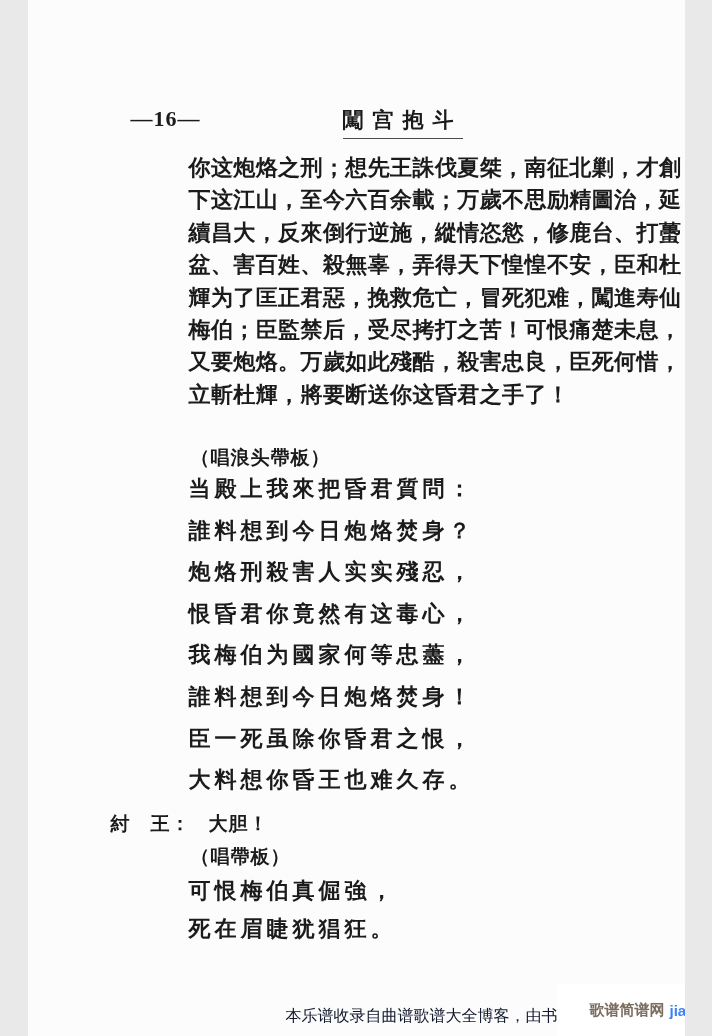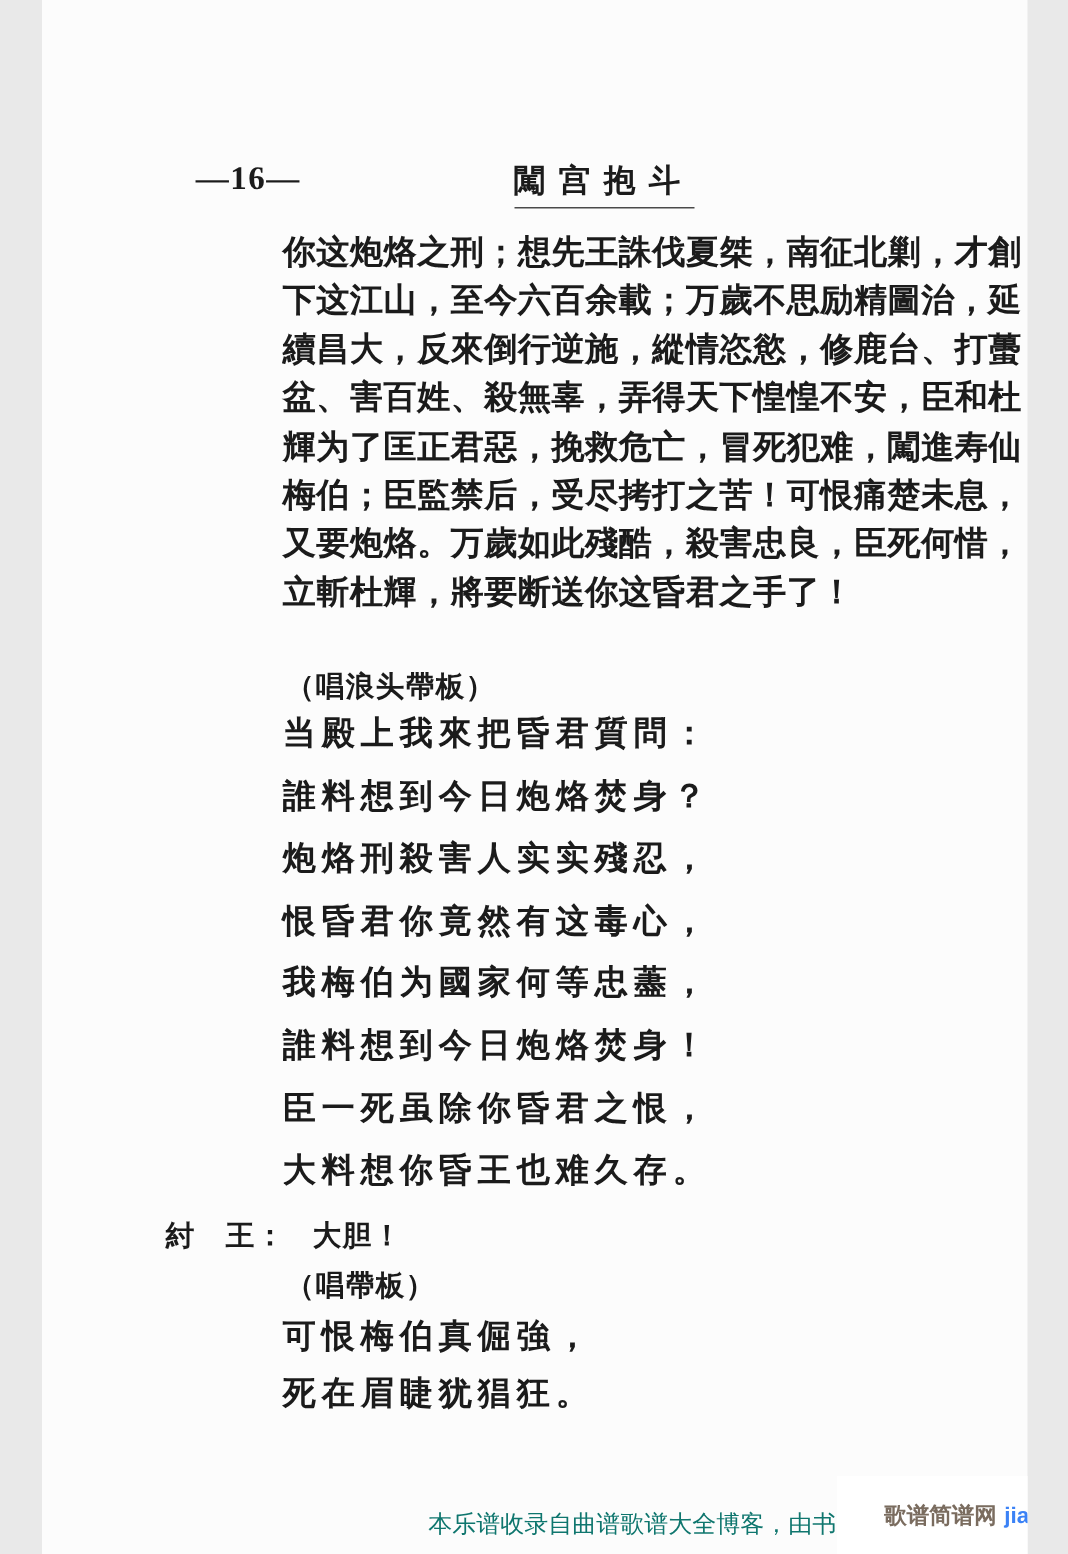--- a/index.html
+++ b/index.html
@@ -42,21 +42,21 @@
     font-size:22px;letter-spacing:4px;white-space:nowrap;
   }
   .speaker-line{
     position:absolute;left:83px;top:811px;
     font-size:19px;white-space:nowrap;letter-spacing:1px;
   }
   .speaker-label{margin-right:18px;}
   .footer-watermark{
     position:absolute;left:258px;top:1006px;
     font-family:"Liberation Sans","DejaVu Sans",sans-serif;
-    font-weight:400;font-size:16px;color:#0f766e;
+    font-weight:400;font-size:16px;color:#0f172a;
     white-space:nowrap;z-index:1;
   }
   .watermark-box{
     position:absolute;left:530px;top:984px;
     width:182px;height:52px;background:#ffffff;z-index:2;
     display:flex;align-items:center;justify-content:flex-start;
     padding-left:32px;box-sizing:border-box;
     font-family:"Liberation Sans","DejaVu Sans",sans-serif;
     font-weight:700;font-size:15px;white-space:nowrap;
   }

